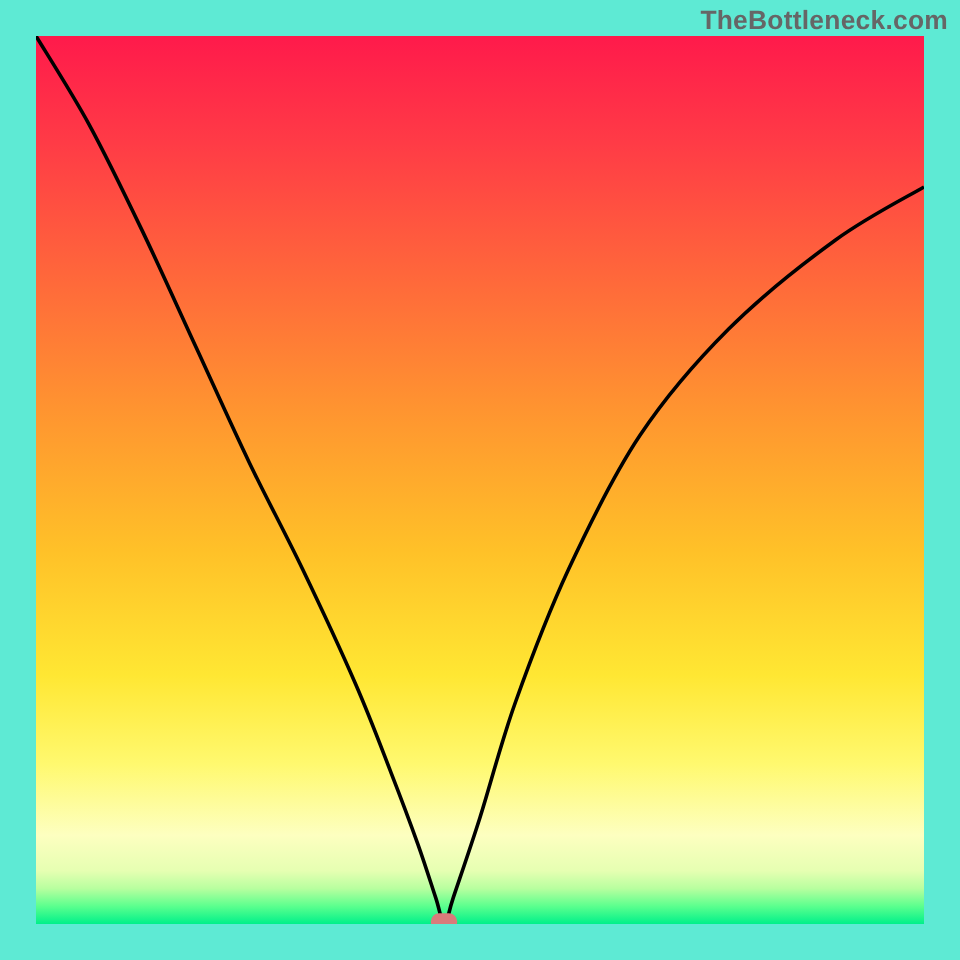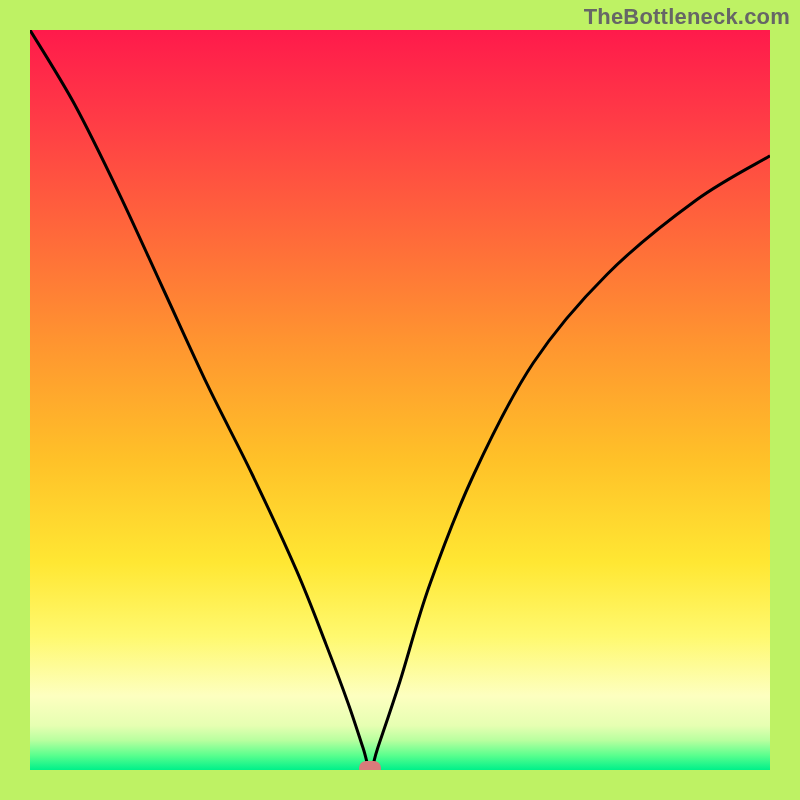--- a/index.html
+++ b/index.html
@@ -8,21 +8,21 @@
     width: 800px;
     height: 800px;
     overflow: hidden;
     background: #000;
     font-family: Arial, Helvetica, sans-serif;
   }
   .frame {
     position: relative;
     width: 800px;
     height: 800px;
-    background: #bef264;
+    background: #5eead4;
   }
   .watermark {
     position: absolute;
     top: 4px;
     right: 10px;
     color: #666;
     font-size: 22px;
     font-weight: 600;
     letter-spacing: 0.2px;
     user-select: none;

